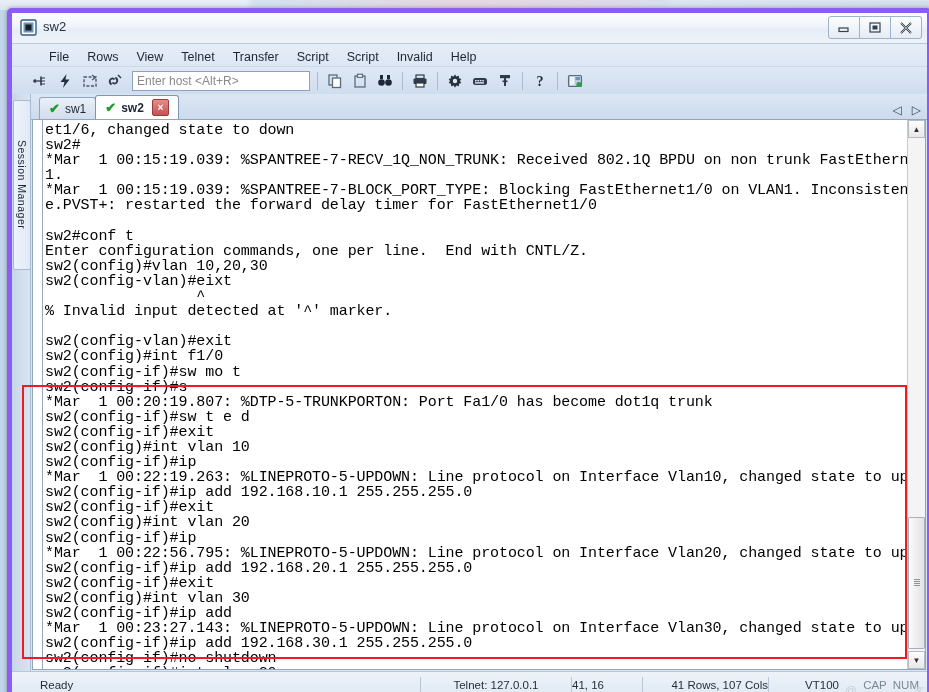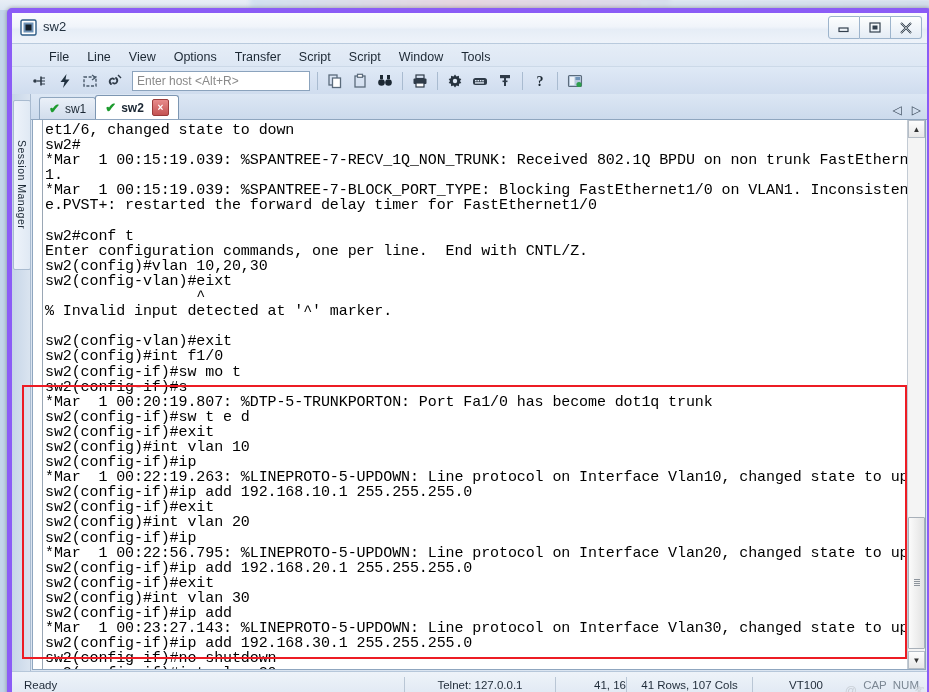--- a/index.html
+++ b/index.html
@@ -222,24 +222,24 @@
   }
 
   
   #status-bar{
     position:absolute;left:0;right:0;bottom:0;height:25px;
     background:linear-gradient(to bottom,#eef3f9,#dfe8f3);
     border-top:1px solid #b6c7da;
     display:flex;align-items:center;
     font-size:11.5px;color:#1f2b38;
   }
-  #status-ready{padding-left:12px;width:380px;}
+  #status-ready{padding-left:28px;width:380px;}
   #status-telnet{width:150px;text-align:center;border-left:1px solid #b9c6d5;padding:2px 0;}
-  #status-pos{width:70px;text-align:right;border-left:1px solid #b9c6d5;padding:2px 0;}
-  #status-size{width:125px;text-align:center;border-left:1px solid #b9c6d5;padding:2px 0;}
+  #status-pos{width:70px;text-align:left;border-left:1px solid #b9c6d5;padding:2px 0;}
+  #status-size{width:125px;text-align:right;border-left:1px solid #b9c6d5;padding:2px 0;}
   #status-emul{width:60px;text-align:right;border-left:1px solid #b9c6d5;padding:2px 0 2px 10px;}
   #status-right{
     margin-left:auto;display:flex;align-items:center;gap:6px;
     padding-right:8px;position:relative;
   }
   .status-flag{
     color:#7c8894;font-size:11.5px;
   }
   #wm-at{position:absolute;right:70px;top:5px;color:#c9cfd6;font-size:12px;}
   #wm-cn{position:absolute;right:2px;top:5px;color:#c9cfd6;font-size:11px;}
@@ -280,28 +280,28 @@
         <svg width="14" height="12" viewBox="0 0 14 12">
           <path d="M2 1 L12 11 M12 1 L2 11" stroke="#33404e" stroke-width="2" fill="none"></path>
           <path d="M2 1 L12 11 M12 1 L2 11" stroke="#ffffff" stroke-width="0.6" fill="none"></path>
         </svg>
       </div>
     </div>
   </div>
 
   <div id="menu-bar">
     <div class="menu-item">File</div>
-    <div class="menu-item">Line</div>
+    <div class="menu-item">Rows</div>
     <div class="menu-item">View</div>
-    <div class="menu-item">Options</div>
+    <div class="menu-item">Telnet</div>
     <div class="menu-item">Transfer</div>
     <div class="menu-item">Script</div>
     <div class="menu-item">Script</div>
-    <div class="menu-item">Window</div>
-    <div class="menu-item">Tools</div>
+    <div class="menu-item">Invalid</div>
+    <div class="menu-item">Help</div>
   </div>
 
   <div id="toolbar">
     <div class="tb-btn">
       <svg width="16" height="16" viewBox="0 0 16 16">
         <circle cx="3" cy="8" r="1.8" fill="#2f3b48"></circle>
         <path d="M5 8 H9" stroke="#2f3b48" stroke-width="1.3"></path>
         <path d="M9 3.5 V12.5" stroke="#2f3b48" stroke-width="1.6"></path>
         <path d="M9 5 H13 M9 8 H13 M9 11 H13" stroke="#2f3b48" stroke-width="1.2"></path>
       </svg>

